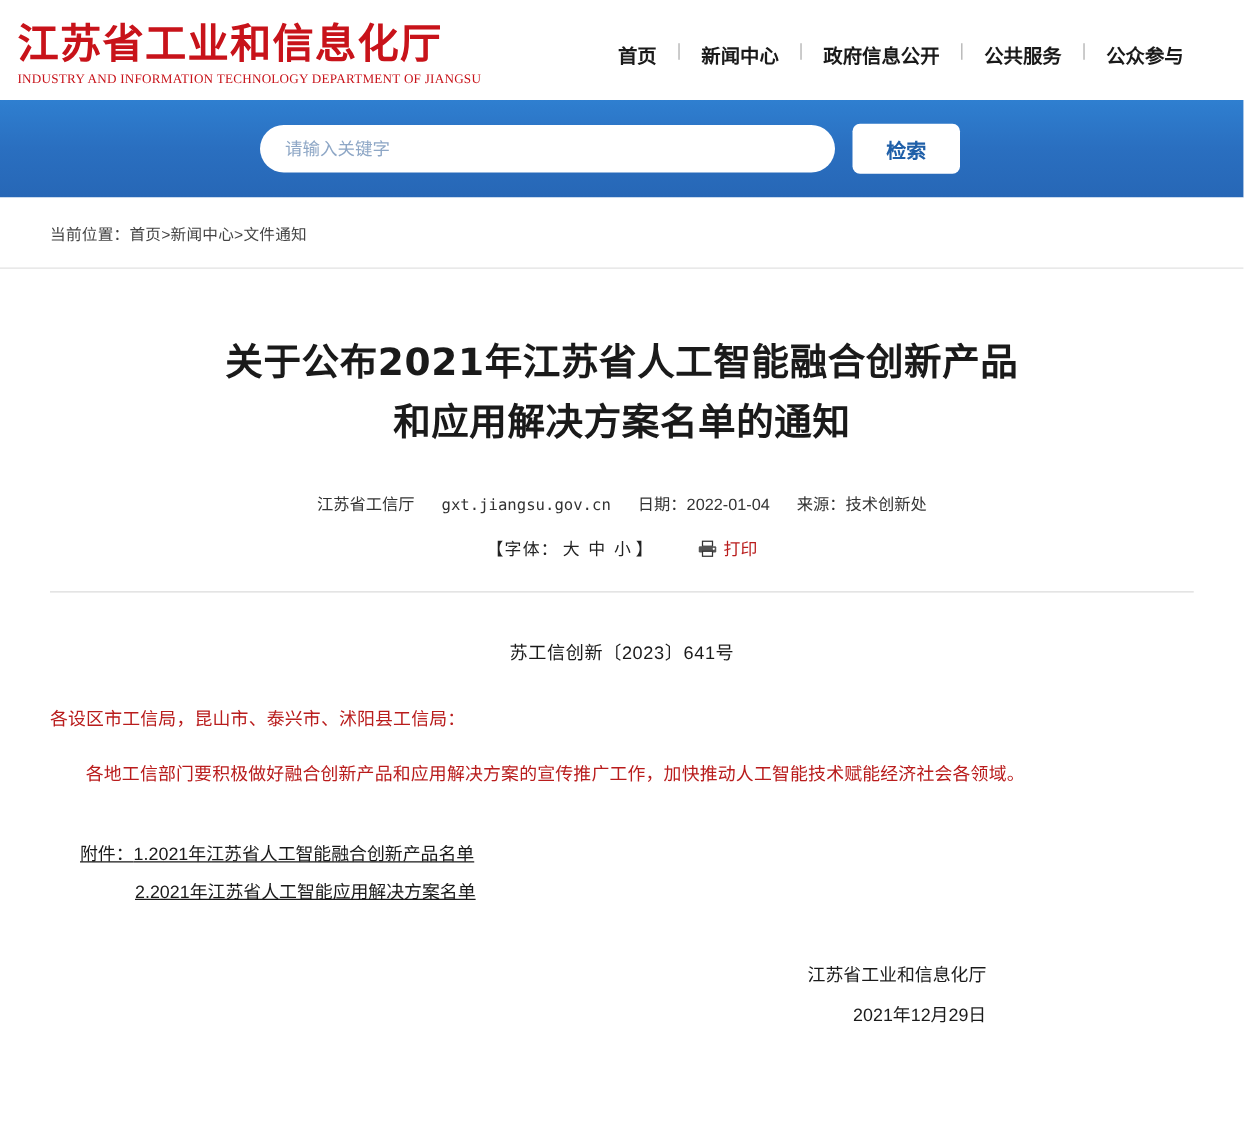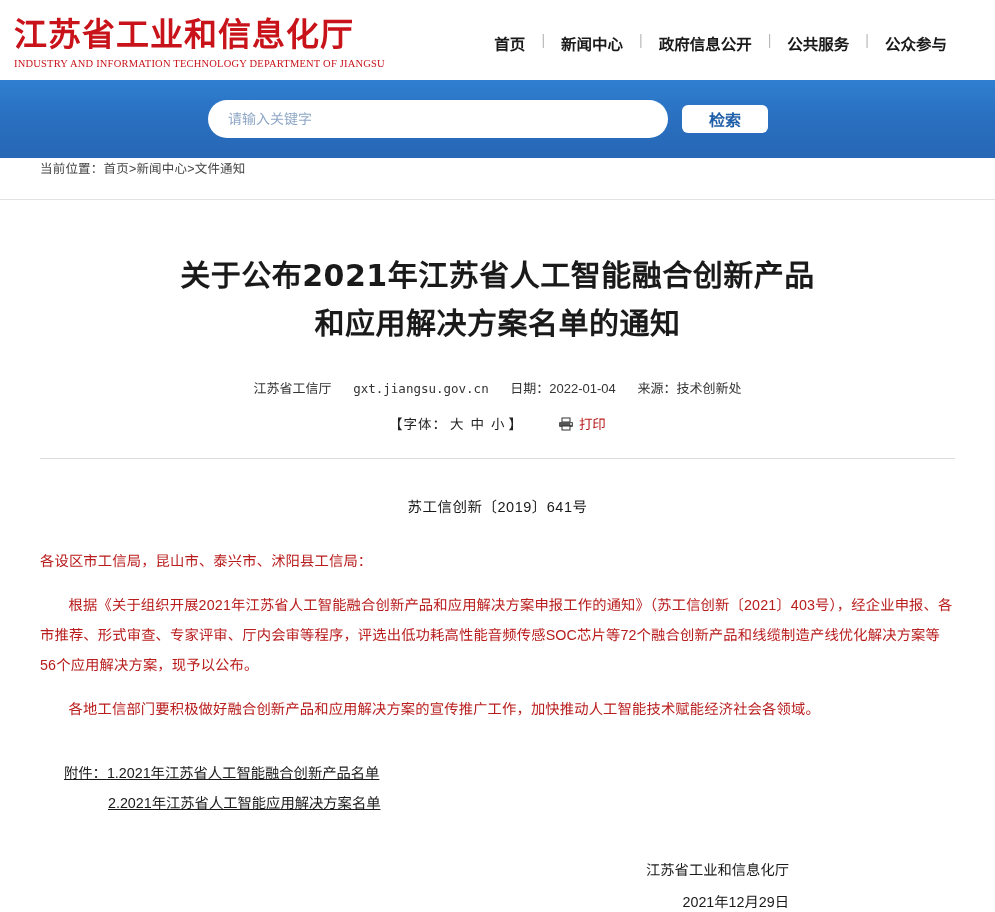--- a/index.html
+++ b/index.html
@@ -83,36 +83,36 @@
     outline: none;
     background: #ffffff;
     padding: 12px 20px;
     font-size: 14px;
     color: #333;
   }
   .search-input::placeholder { color: #8ea7c6; }
   .search-btn {
     margin-left: 14px;
     width: 86px;
-    height: 28px;
+    height: 40px;
     border-radius: 6px;
     background: #ffffff;
     border: none;
     color: #1f5fa8;
     font-size: 16px;
     font-weight: bold;
     cursor: pointer;
   }
 
   
   .breadcrumb-wrap {
-    height: 42px;
+    height: 57px;
     border-bottom: 1px solid #e2e2e2;
     display: flex;
-    align-items: flex-start;
+    align-items: center;
     padding-left: 40px;
     background: #fff;
   }
   .breadcrumb {
     font-size: 12.5px;
     color: #444;
     letter-spacing: 0.2px;
   }
 
   
@@ -260,25 +260,24 @@
             <rect x="1" y="5" width="14" height="5" rx="1" fill="#555"></rect>
             <rect x="4" y="9" width="8" height="4" fill="#fff" stroke="#333" stroke-width="1"></rect>
             <circle cx="13" cy="7" r="0.9" fill="#fff"></circle>
           </svg>
         </span><span>打印</span>
       </span>
     </div>
 
     <div class="divider"></div>
 
-    <div class="doc-number">苏工信创新〔2019〕641号</div>
+    <div class="doc-number">苏工信创新〔2023〕641号</div>
 
     <div class="body">
       <p>各设区市工信局，昆山市、泰兴市、沭阳县工信局：</p>
-      <p class="indent gap">根据《关于组织开展2021年江苏省人工智能融合创新产品和应用解决方案申报工作的通知》（苏工信创新〔2021〕403号），经企业申报、各市推荐、形式审查、专家评审、厅内会审等程序，评选出低功耗高性能音频传感SOC芯片等72个融合创新产品和线缆制造产线优化解决方案等56个应用解决方案，现予以公布。</p>
       <p class="indent gap">各地工信部门要积极做好融合创新产品和应用解决方案的宣传推广工作，加快推动人工智能技术赋能经济社会各领域。</p>
     </div>
 
     <div class="attach">
       <div><span>附件：</span><span>1.2021年江苏省人工智能融合创新产品名单</span></div>
       <div class="sub">2.2021年江苏省人工智能应用解决方案名单</div>
     </div>
 
     <div class="signature">
       <div>江苏省工业和信息化厅</div>

